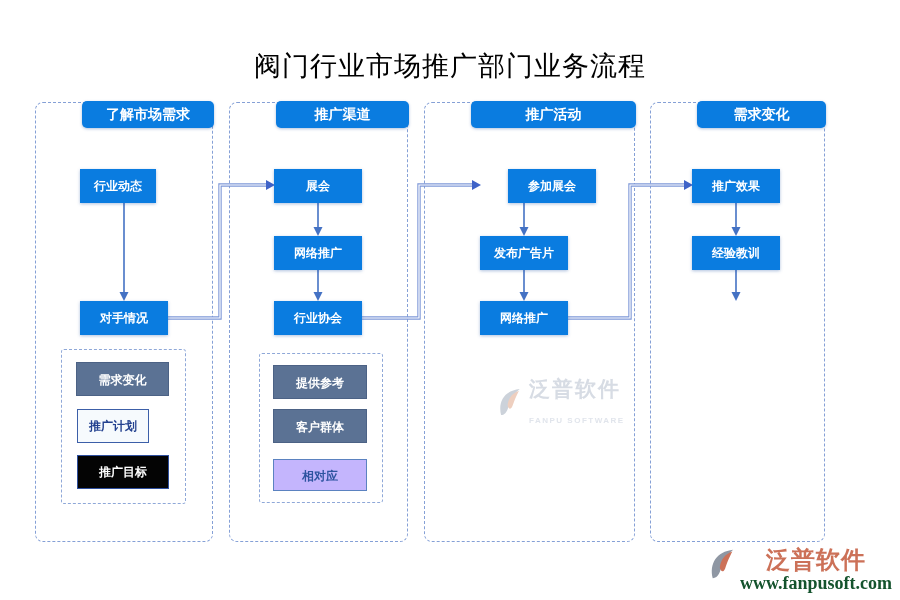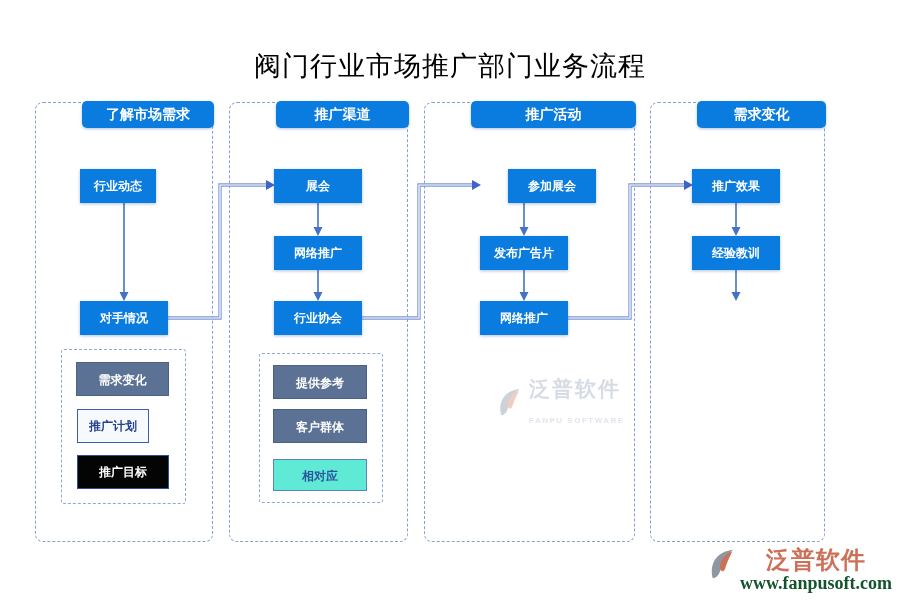--- a/index.html
+++ b/index.html
@@ -29,21 +29,21 @@
     position:absolute;height:34px;background:#0a7ce0;
     color:#fff;font-size:12px;font-weight:700;text-align:center;line-height:34px;
     box-shadow:0 1px 3px rgba(30,80,160,.35);
   }
   .sbox{
     position:absolute;height:34px;box-sizing:border-box;
     font-size:12px;font-weight:700;text-align:center;line-height:32px;
   }
   .sbox.slate{background:#5b7294;color:#fff;border:1px solid #4c6285;line-height:34px;}
   .sbox.light{background:#f6fafd;color:#23418f;border:1.5px solid #3c5fa8;}
-  .sbox.light2{background:#5eead4;color:#2e54a0;border:1px solid #5b82c0;}
+  .sbox.light2{background:#c4b5fd;color:#2e54a0;border:1px solid #5b82c0;}
   .sbox.dark{background:#040404;color:#fff;border:1.5px solid #2e4f9e;}
   .links{position:absolute;left:0;top:0;width:900px;height:600px;pointer-events:none;}
   .wm{position:absolute;left:497px;top:378px;display:flex;align-items:center;gap:6px;}
   .wm-texts{display:flex;flex-direction:column;line-height:1;}
   .wm-name{font-size:21px;font-weight:700;color:#d7dce4;letter-spacing:2px;}
   .wm-sub{font-size:8px;font-weight:700;color:#e1e5ec;letter-spacing:1.5px;margin-top:18px;}
   .brand{position:absolute;right:8px;bottom:8px;display:flex;align-items:flex-start;gap:3px;}
   .brand-texts{display:flex;flex-direction:column;line-height:1;align-items:center;}
   .brand-name{font-size:24px;font-weight:700;color:#cc7158;letter-spacing:1px;}
   .brand-url{font-family:"Liberation Serif","DejaVu Serif",serif;font-size:18px;font-weight:700;color:#14532d;margin-top:2px;}

